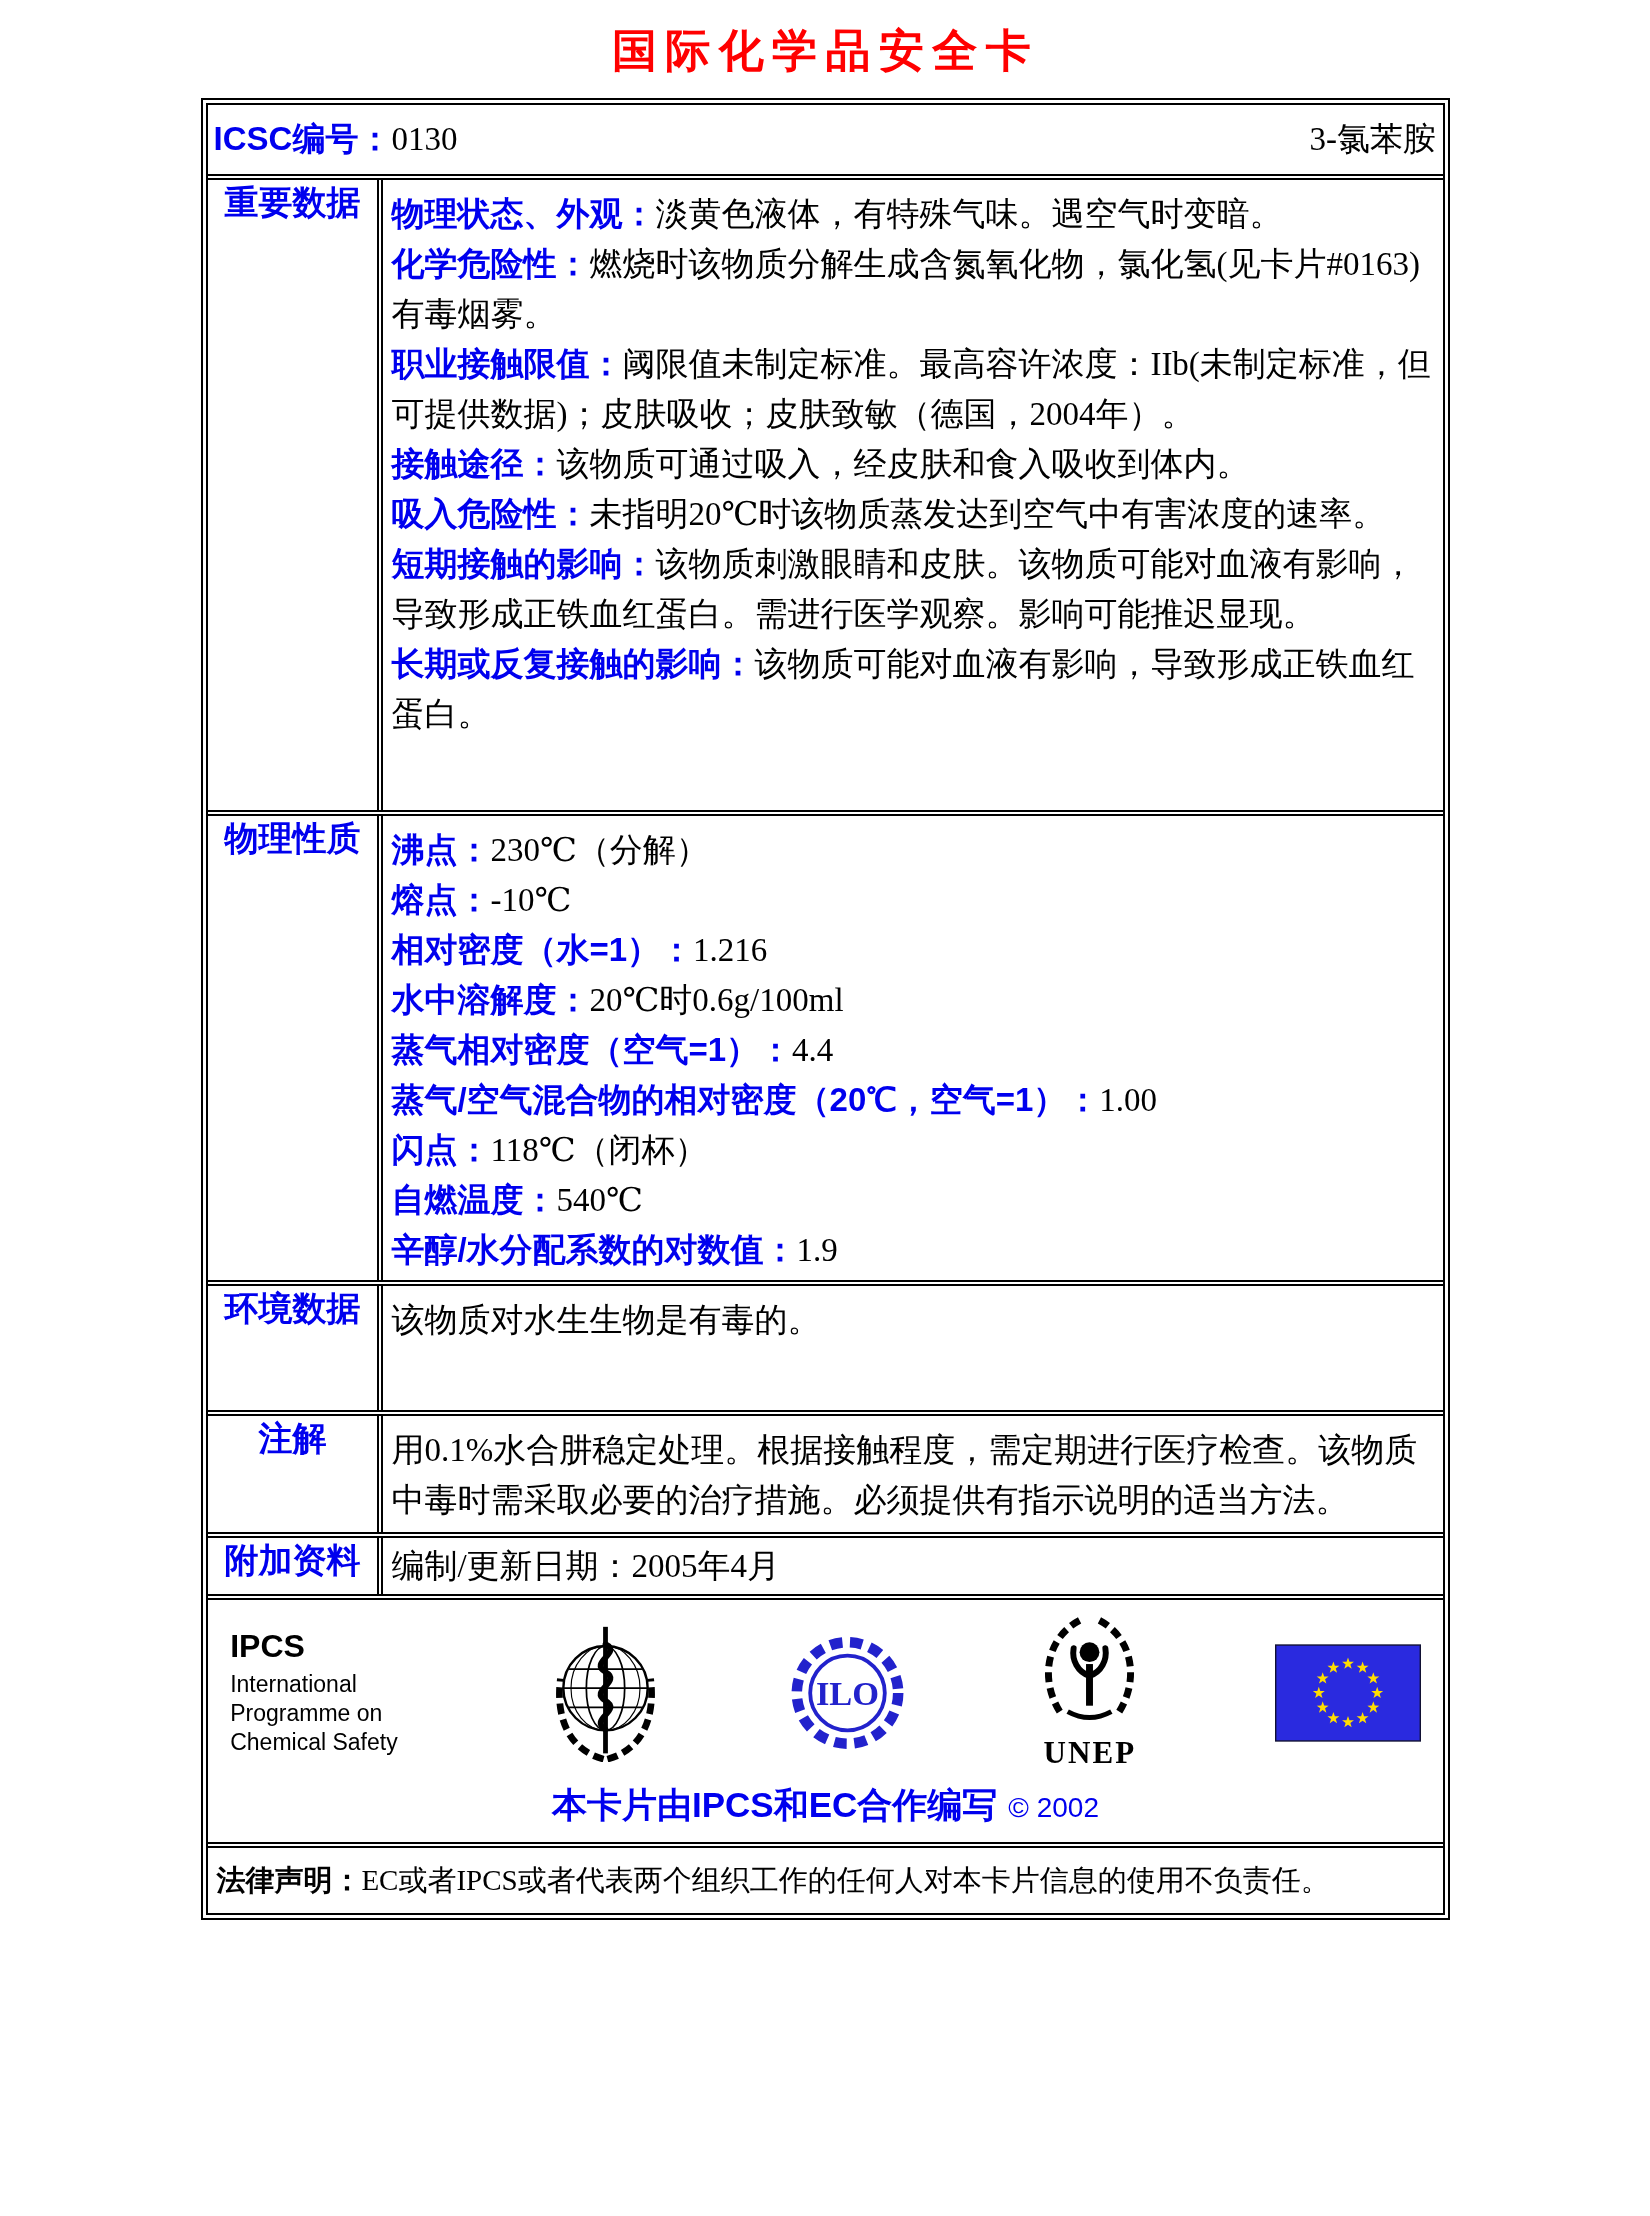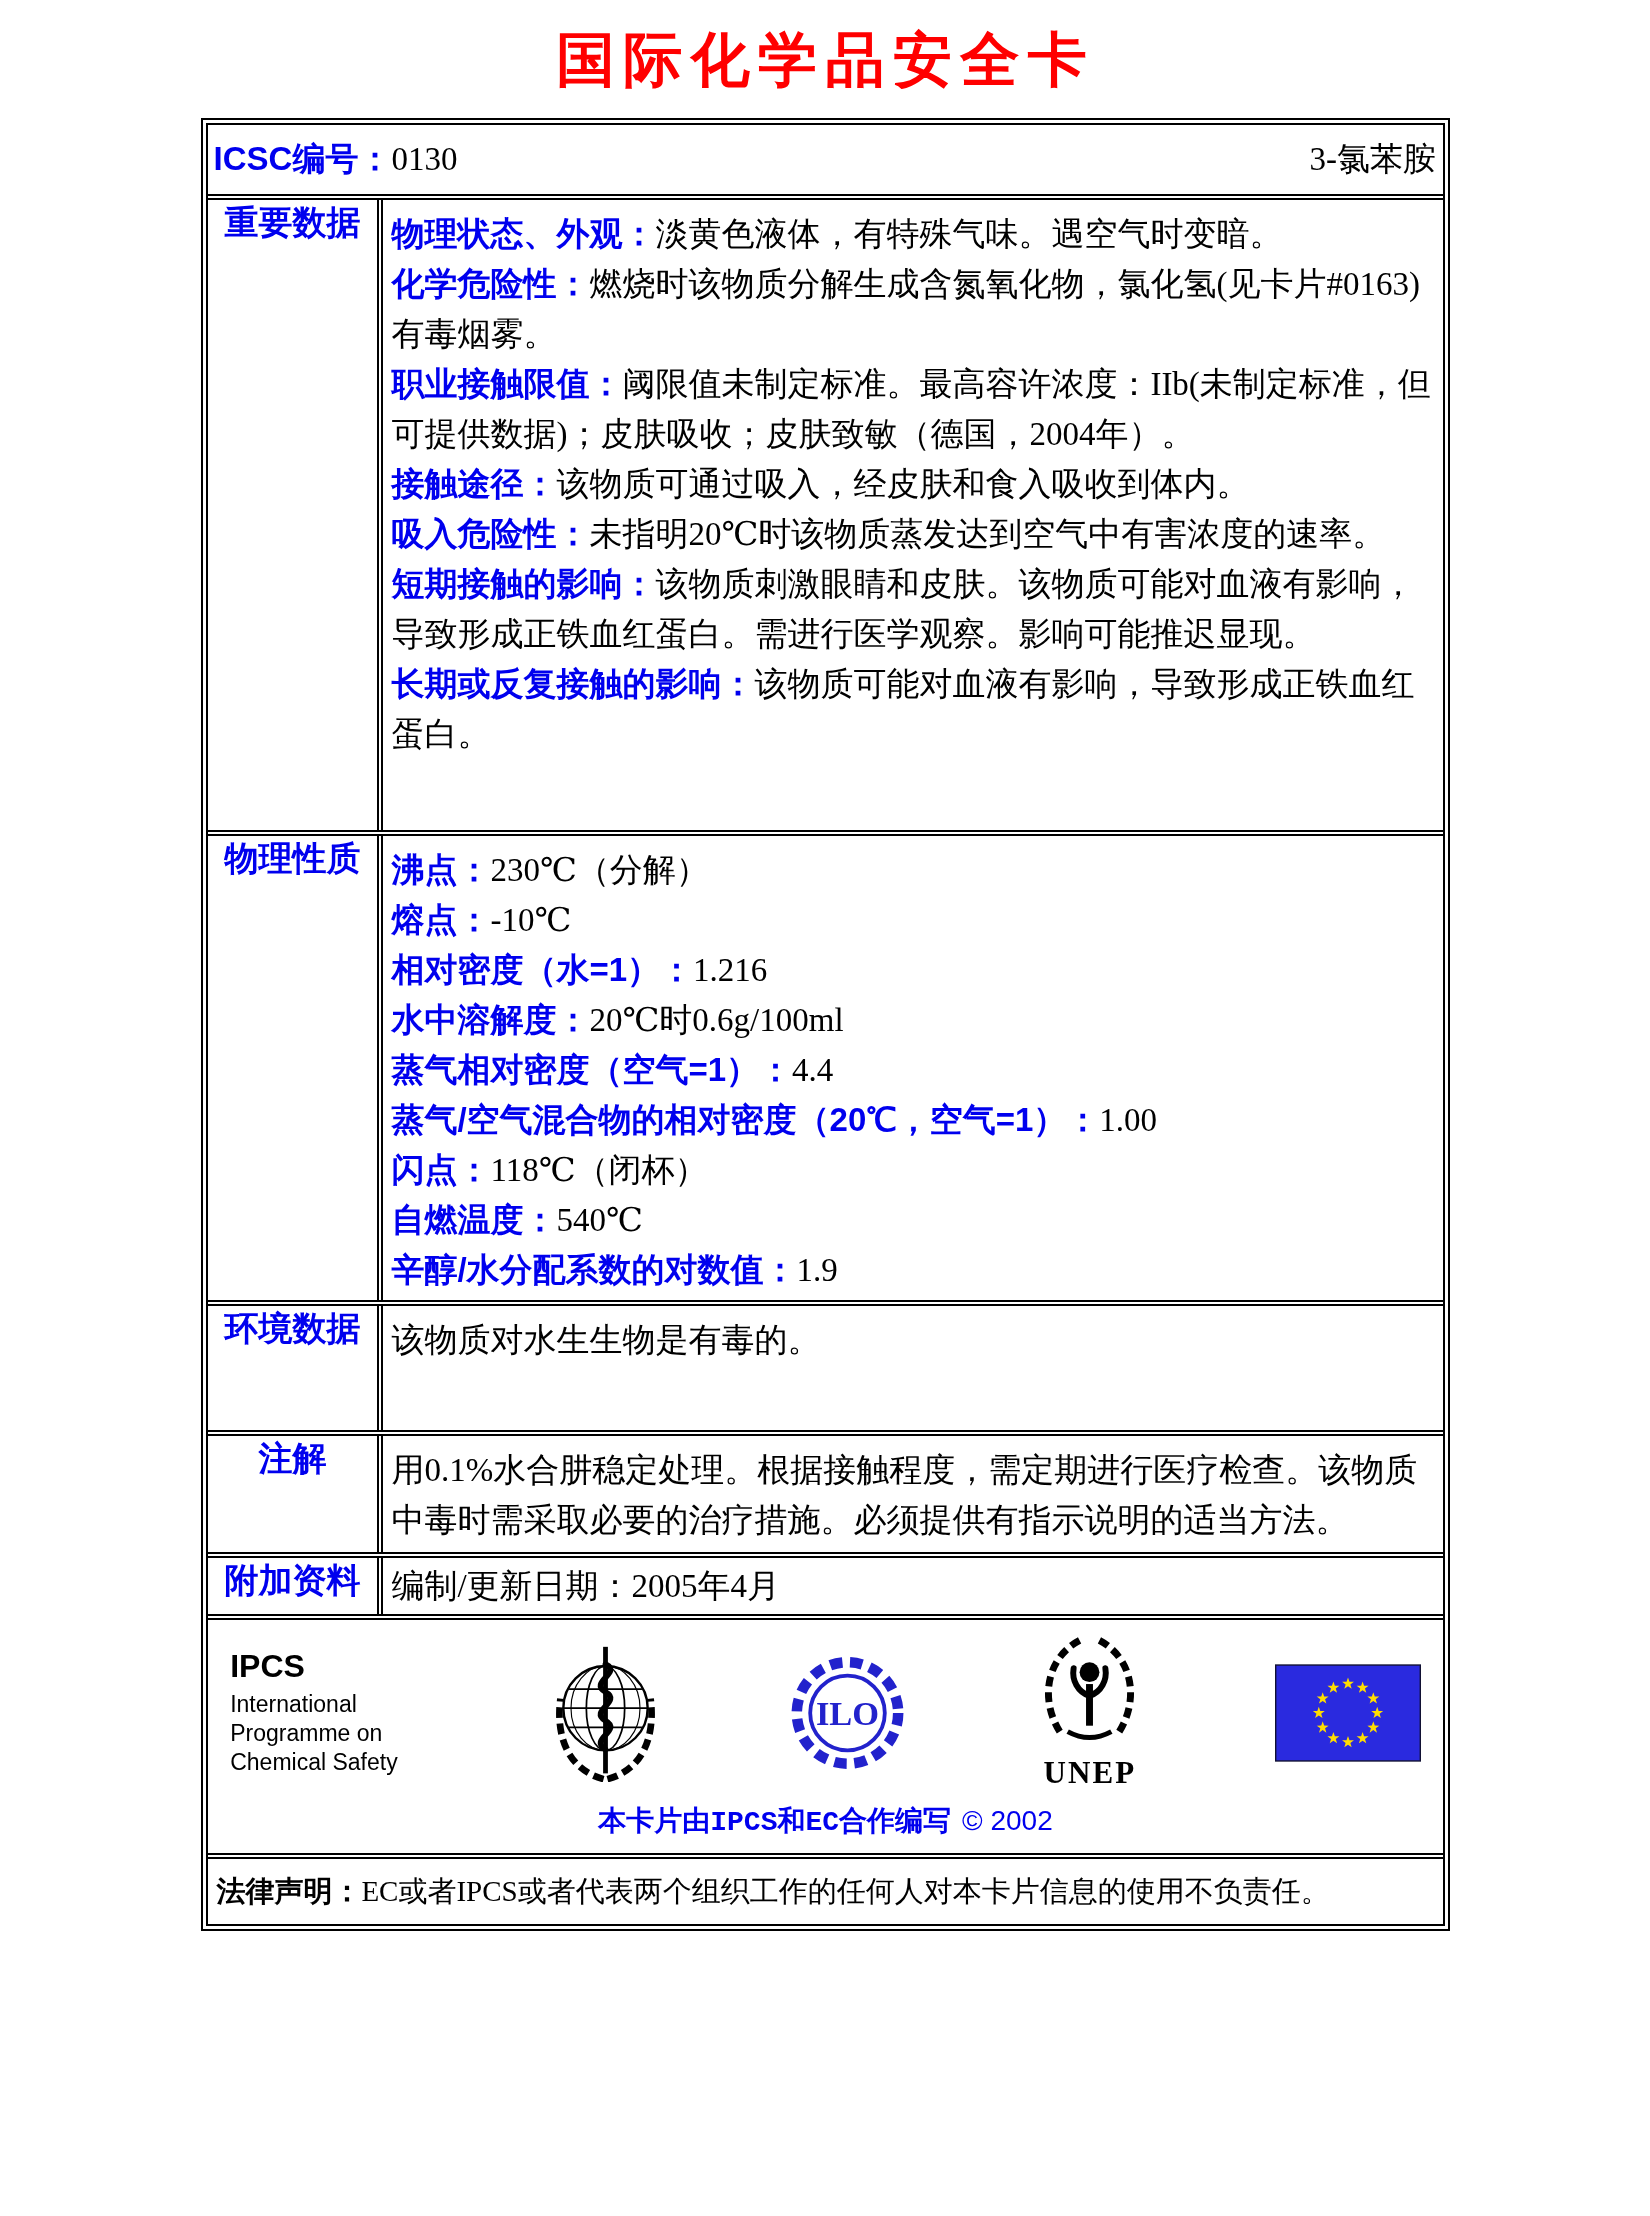--- a/index.html
+++ b/index.html
@@ -3,21 +3,21 @@
 <meta charset="utf-8">
 <style>
   html,body{margin:0;padding:0;}
   body{
     width:1651px;height:2216px;background:#ffffff;color:#000;
     font-family:"Liberation Serif","DejaVu Serif",serif;
     position:relative;
   }
   .page-title{
     margin:21px 0 16.7px 0;text-align:center;
-    color:#ff0000;font-weight:bold;font-size:59px;letter-spacing:8.4px;
+    color:#ff0000;font-weight:bold;font-size:45px;letter-spacing:8.4px;
     font-family:"Liberation Sans","DejaVu Sans",sans-serif;
   }
   .card{
     width:1235px;margin:0 auto;border:7px double #000;background:#fff;
   }
   .row{display:flex;border-top:6.3px double #000;}
   .row.first{border-top:none;}
   
   .header-row{
     justify-content:space-between;align-items:center;
@@ -52,22 +52,22 @@
   .ipcs-block{width:190px;font-family:"Liberation Sans","DejaVu Sans",sans-serif;}
   .ipcs-title{font-weight:bold;font-size:32px;margin-bottom:5.6px;}
   .ipcs-line{font-size:23px;line-height:29px;}
   .unep-block{display:flex;flex-direction:column;align-items:center;gap:8px;}
   .unep-text{
     font-family:"Liberation Serif","DejaVu Serif",serif;
     font-weight:bold;font-size:31px;letter-spacing:2.1px;margin-top:1.4px;
   }
   .caption-line{text-align:center;margin-top:11px;}
   .caption-main{
-    color:#0000ee;font-weight:bold;font-size:28px;
-    font-family:Liberation Mono, monospace;
+    color:#0000ee;font-weight:bold;font-size:35px;
+    font-family:Liberation Sans, sans-serif;
   }
   .caption-copy{
     color:#0000ee;font-size:28px;margin-left:11px;
     font-family:"Liberation Sans","DejaVu Sans",sans-serif;
   }
   
   .legal-row{padding:12.5px 8.4px;font-size:29px;line-height:40px;display:block;}
   .legal-label{
     font-weight:bold;color:#000;
     font-family:"Liberation Sans","DejaVu Sans",sans-serif;

